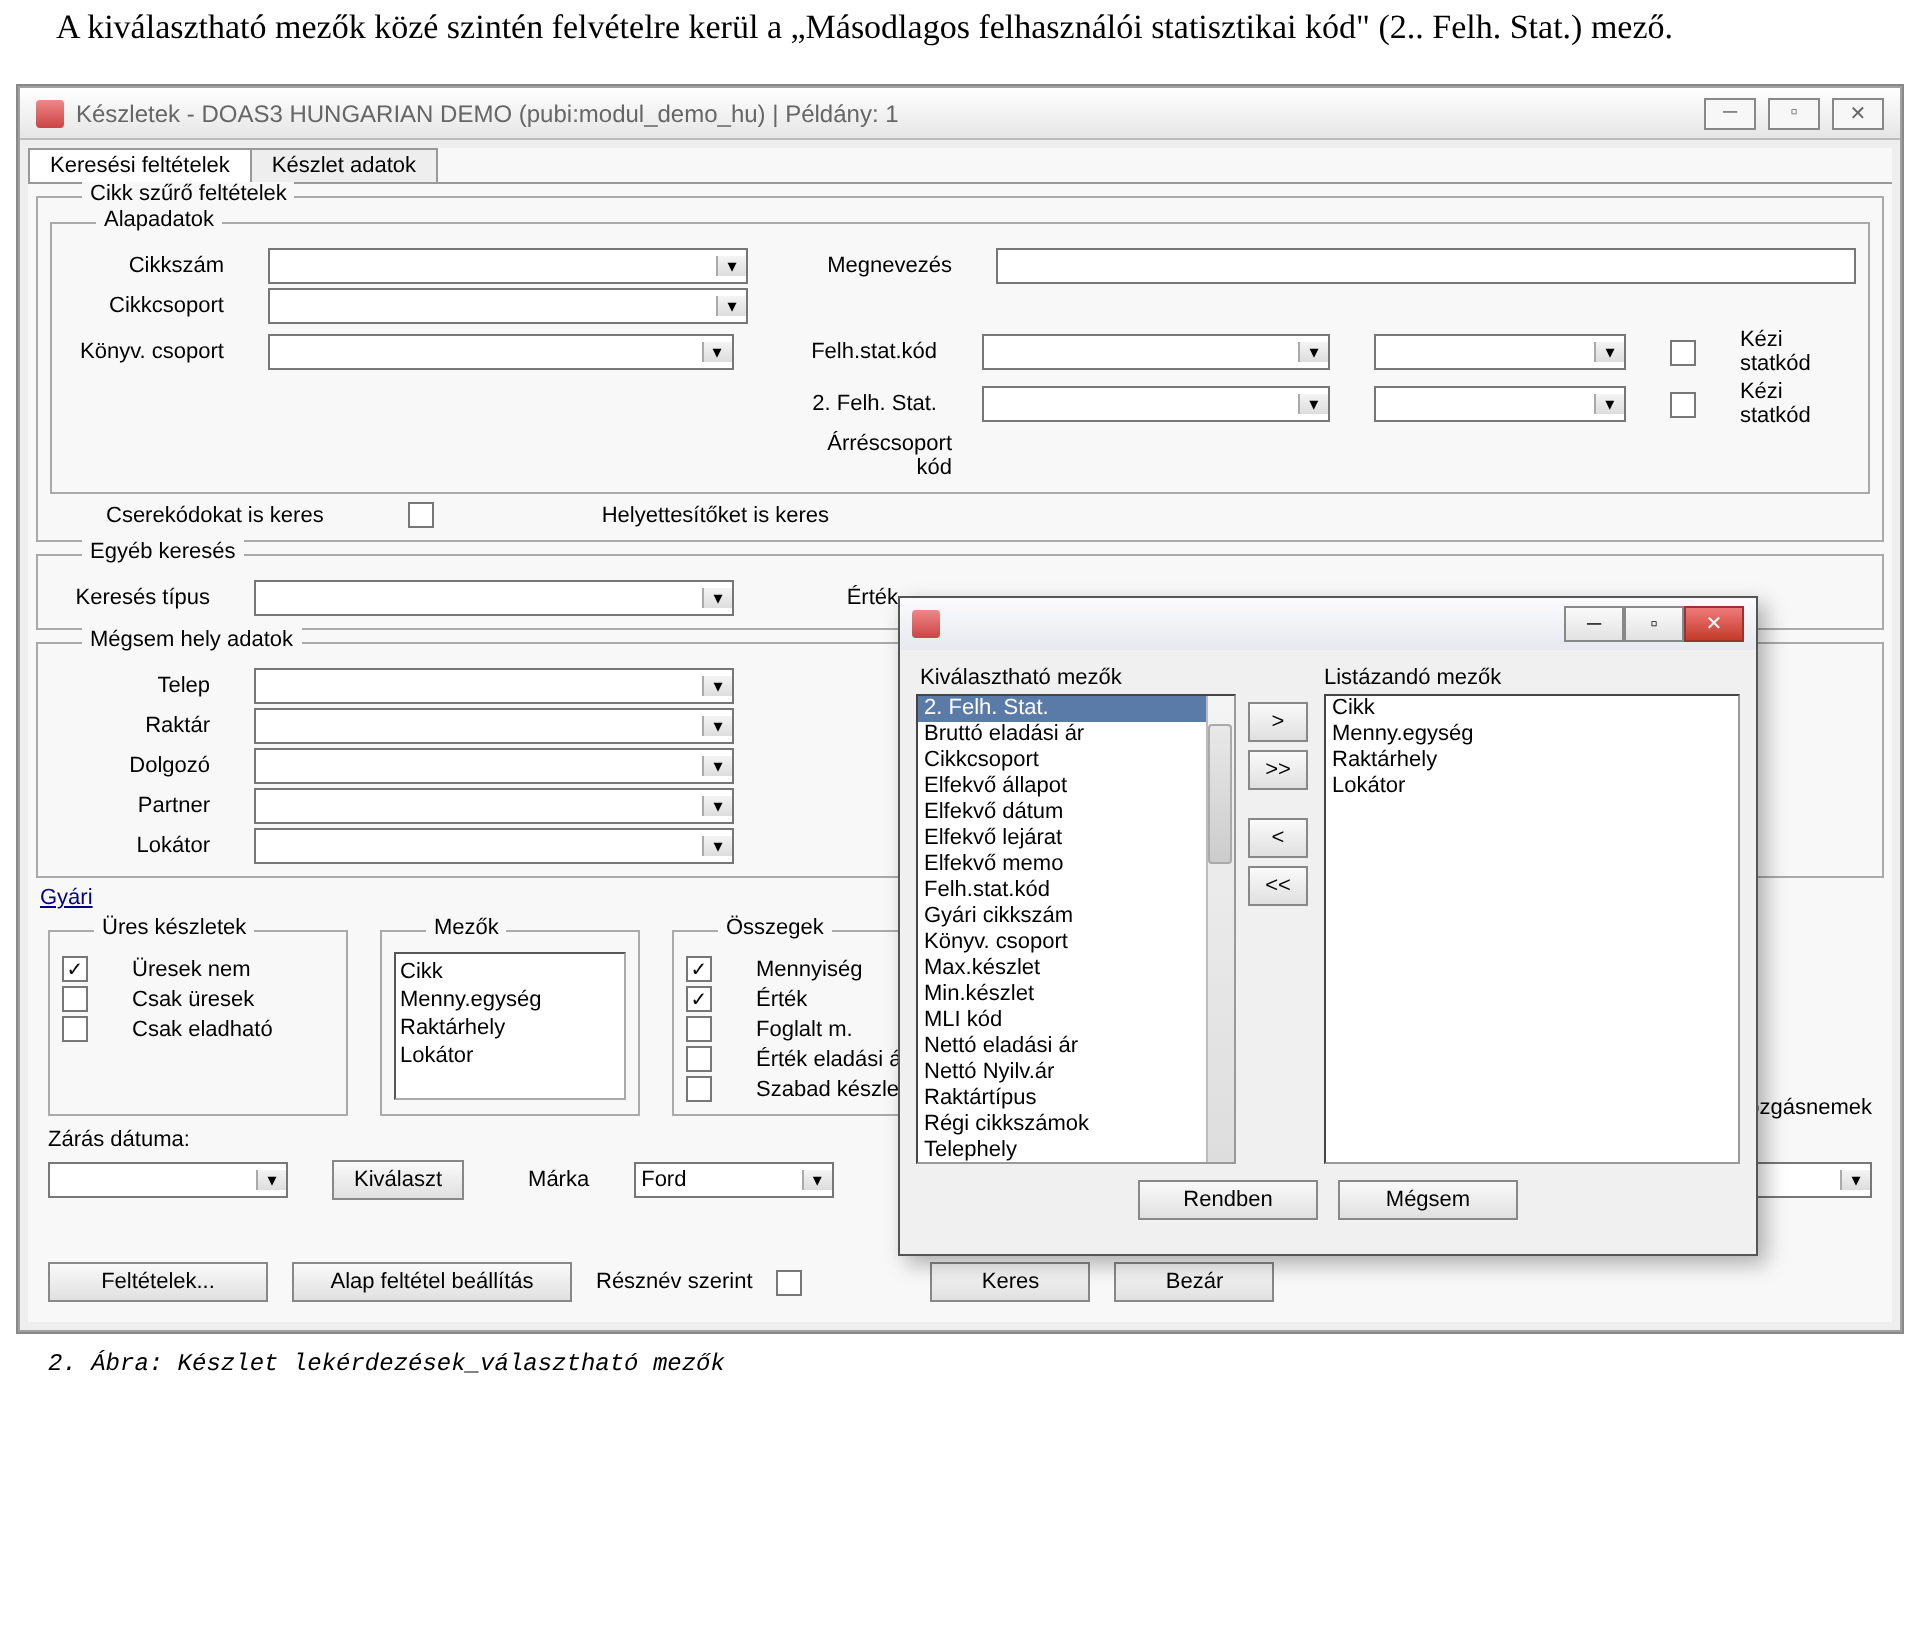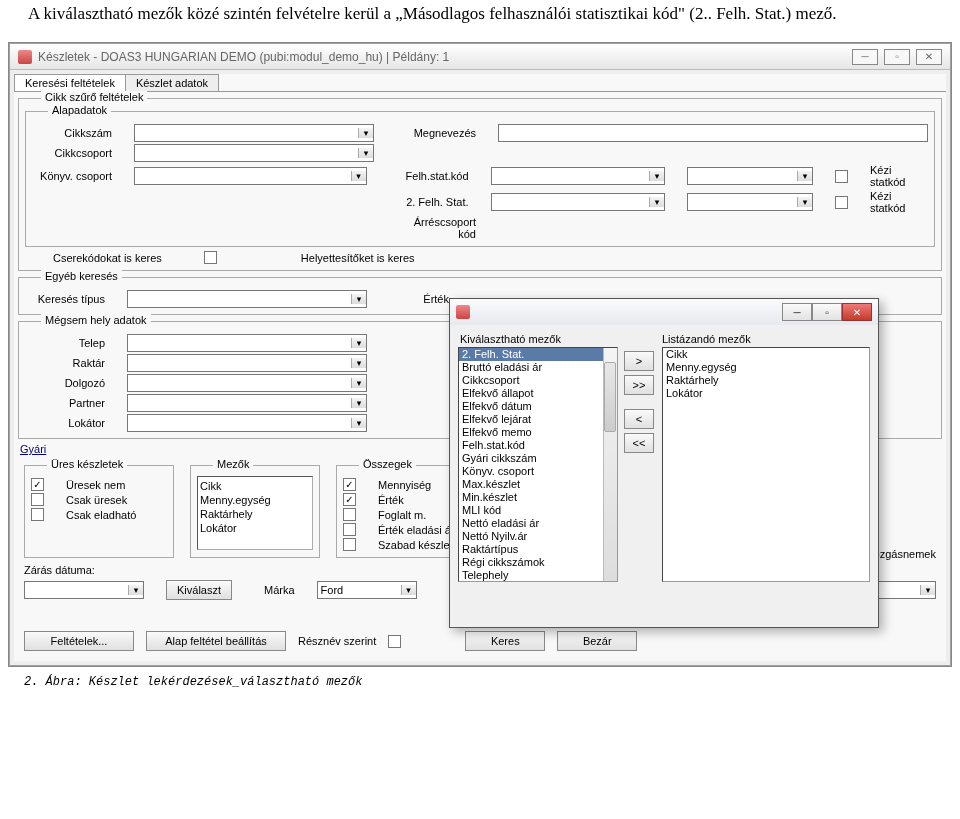--- a/index.html
+++ b/index.html
@@ -291,17 +291,21 @@
         <div style="flex:1">
           <div class="m-label">Listázandó mezők</div>
           <div class="m-list">
             <div>Cikk</div>
             <div>Menny.egység</div>
             <div>Raktárhely</div>
             <div>Lokátor</div>
           </div>
         </div>
       </div>
+      <div class="m-btns">
+        <span class="btn" style="width:90px">Rendben</span>
+        <span class="btn" style="width:90px">Mégsem</span>
+      </div>
     </div>
   </div>
 </div>
 
 <div class="caption">2. Ábra: Készlet lekérdezések_választható mezők</div>
 
 </body></html>

